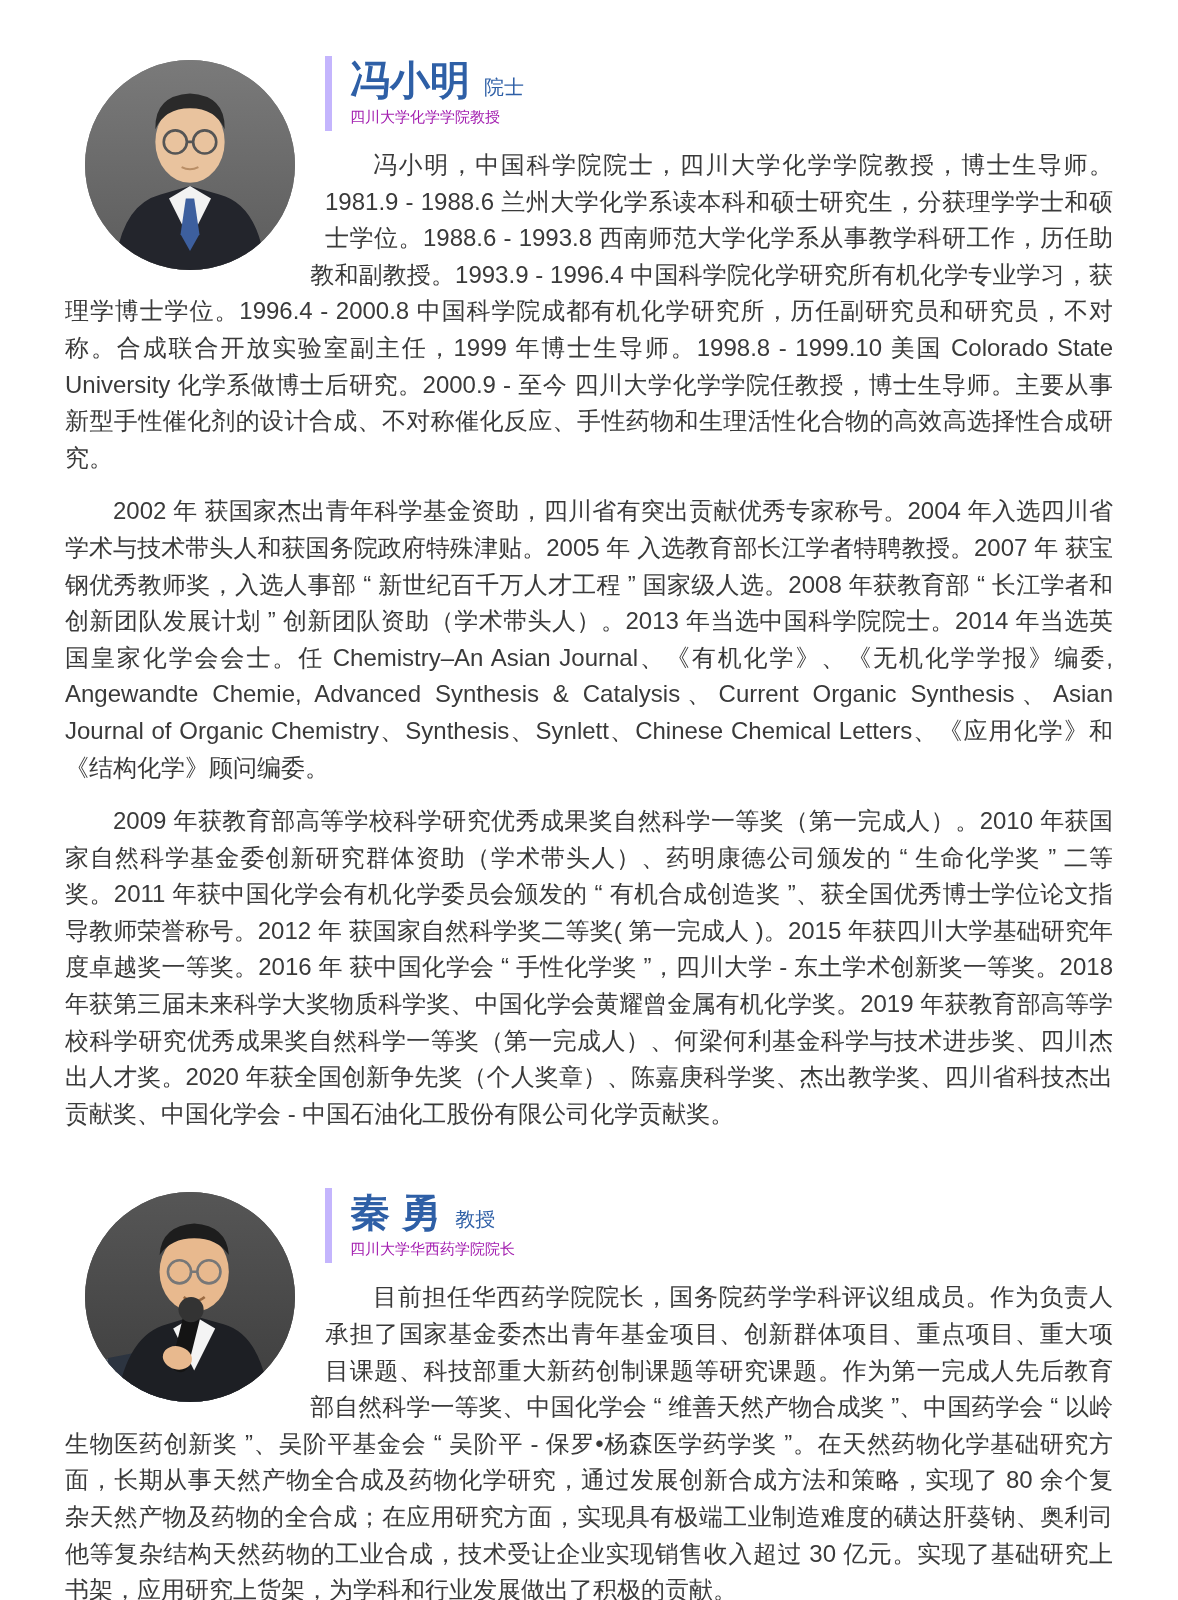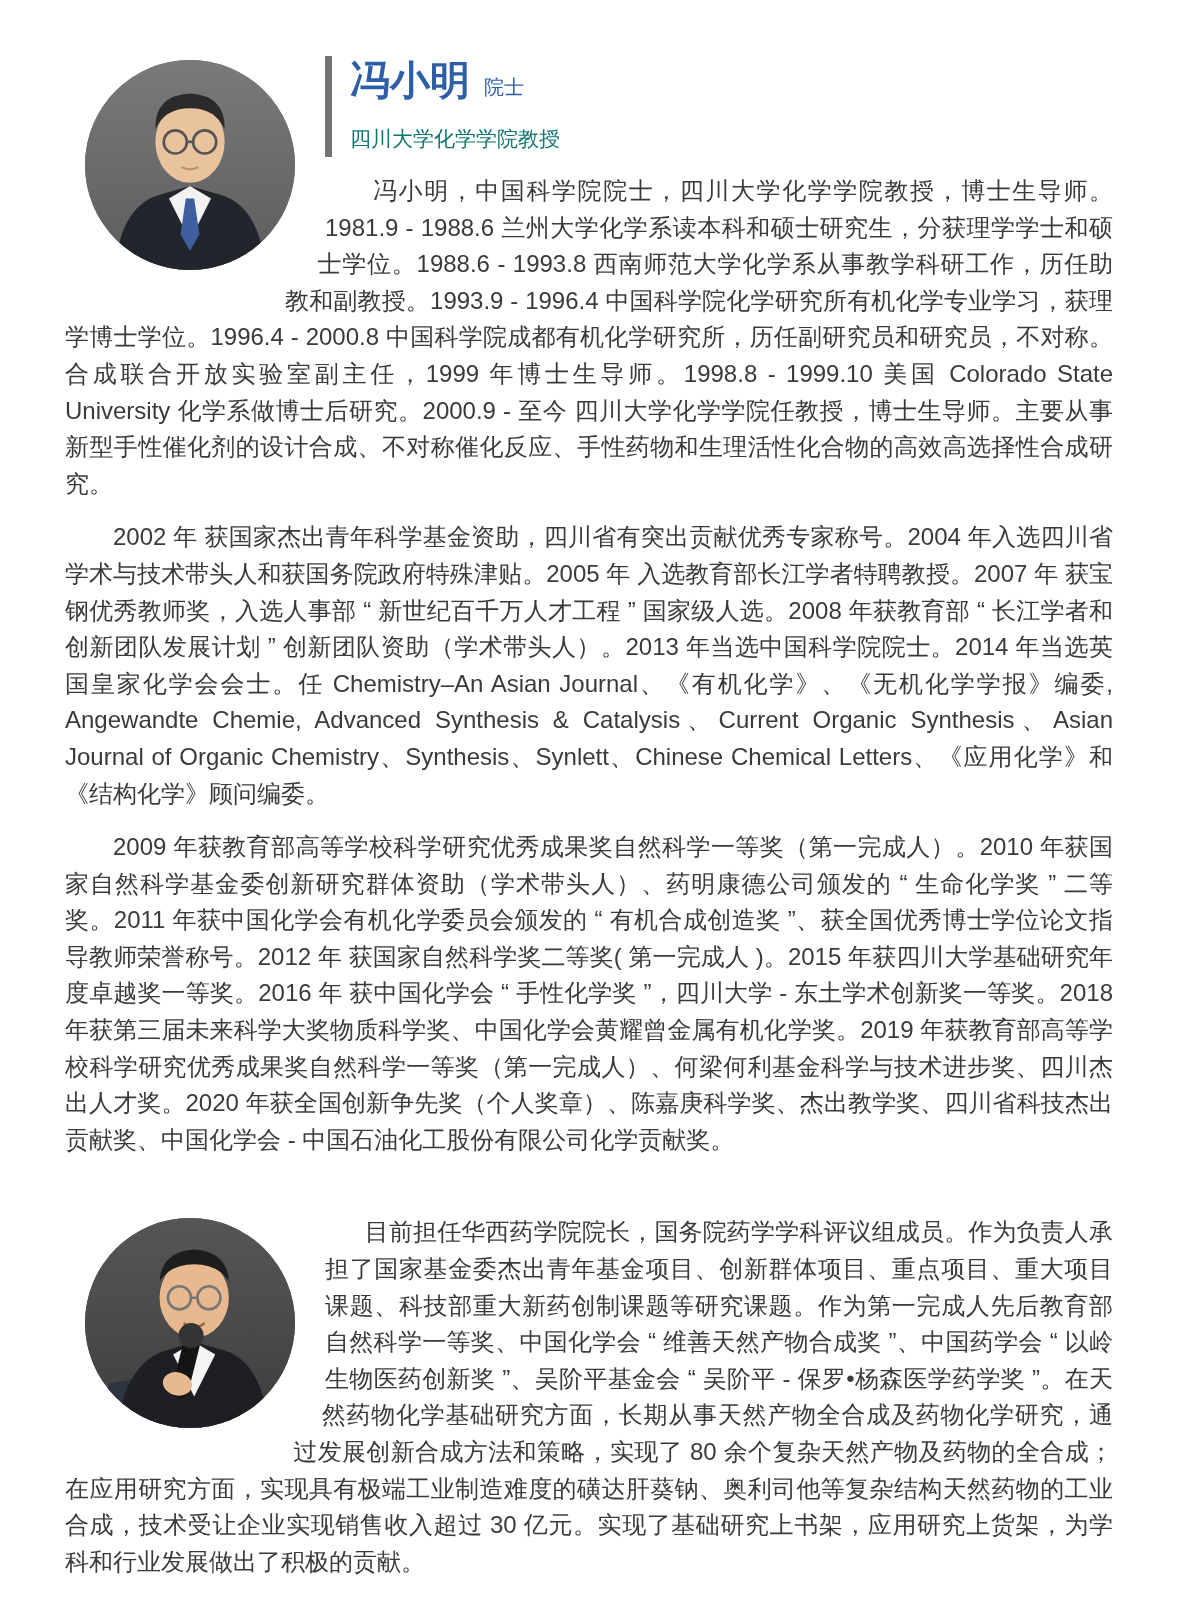--- a/index.html
+++ b/index.html
@@ -32,42 +32,42 @@
     border-radius: 50%;
     overflow: hidden;
     margin: 4px 30px 14px 20px;
     shape-outside: circle(50%);
     shape-margin: 22px;
   }
   .photo svg { display: block; width: 100%; height: 100%; }
 
   .name-block {
     display: flow-root;
-    border-left: 7px solid #737373;
+    border-left: 7px solid #c4b5fd;
     padding: 2px 0 4px 18px;
     margin-bottom: 16px;
     margin-top: 8px;
   }
   .scholar-name {
     color: #2e5fa6;
     font-size: 40px;
     font-weight: 700;
     line-height: 1.1;
     display: inline;
   }
   .scholar-degree {
     color: #2e5fa6;
     font-size: 20px;
     font-weight: 400;
     margin-left: 14px;
   }
   .scholar-affiliation {
-    color: #0f766e;
-    font-size: 21px;
-    margin-top: 23px;
+    color: #a21caf;
+    font-size: 15px;
+    margin-top: 6px;
   }
 
   .bio {
     font-size: 24px;
     line-height: 36.6px;
     text-align: justify;
     text-indent: 2em;
     color: #3a3a3a;
     margin-bottom: 17px;
   }
@@ -135,16 +135,22 @@
           <circle cx="90" cy="76" r="11" fill="none" stroke="#777" stroke-width="2.5"></circle>
           <circle cx="118" cy="76" r="11" fill="none" stroke="#777" stroke-width="2.5"></circle>
           <line x1="101" y1="76" x2="107" y2="76" stroke="#777" stroke-width="2.5"></line>
           <path d="M94,100 Q104,108 114,100" fill="none" stroke="#9a6a42" stroke-width="2.5"></path>
           <rect x="88" y="112" width="16" height="60" rx="7" transform="rotate(14 96 142)" fill="#141414"></rect>
           <circle cx="101" cy="112" r="12" fill="#333333"></circle>
           <ellipse cx="88" cy="158" rx="14" ry="11" transform="rotate(14 88 158)" fill="#e8b98e"></ellipse>
         </svg>
       </span>
     </div>
+    <div class="name-block">
+      <div>
+        <h2 class="scholar-name">秦 勇</h2><span class="scholar-degree">教授</span>
+      </div>
+      <div class="scholar-affiliation">四川大学华西药学院院长</div>
+    </div>
     <p class="bio">目前担任华西药学院院长，国务院药学学科评议组成员。作为负责人承担了国家基金委杰出青年基金项目、创新群体项目、重点项目、重大项目课题、科技部重大新药创制课题等研究课题。作为第一完成人先后教育部自然科学一等奖、中国化学会 “ 维善天然产物合成奖 ”、中国药学会 “ 以岭生物医药创新奖 ”、吴阶平基金会 “ 吴阶平 - 保罗•杨森医学药学奖 ”。在天然药物化学基础研究方面，长期从事天然产物全合成及药物化学研究，通过发展创新合成方法和策略，实现了 80 余个复杂天然产物及药物的全合成；在应用研究方面，实现具有极端工业制造难度的磺达肝葵钠、奥利司他等复杂结构天然药物的工业合成，技术受让企业实现销售收入超过 30 亿元。实现了基础研究上书架，应用研究上货架，为学科和行业发展做出了积极的贡献。</p>
   </section>
 
 </div>
 
 </body></html>

